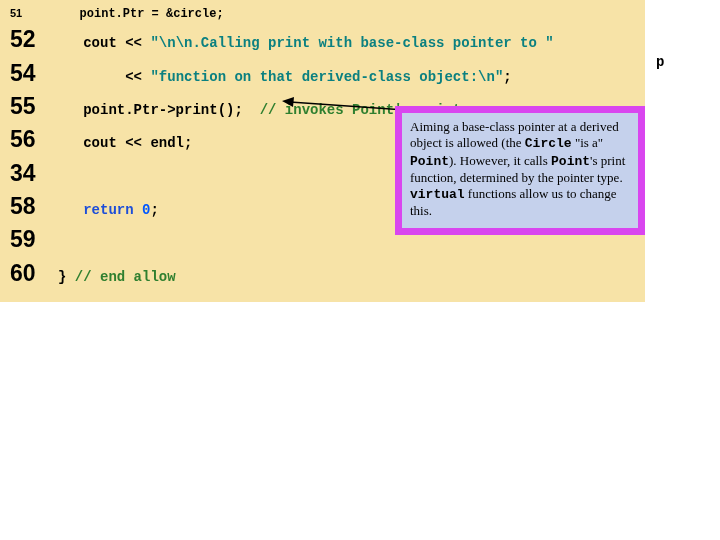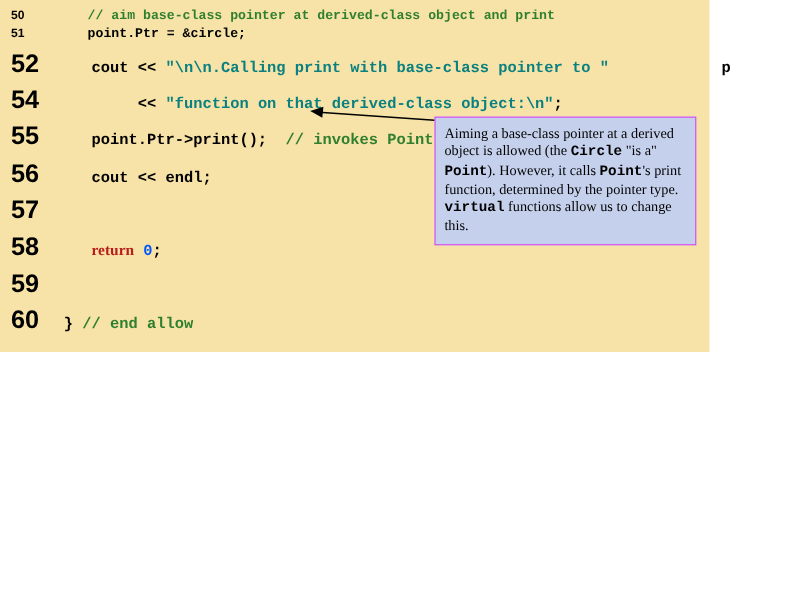--- a/index.html
+++ b/index.html
@@ -35,29 +35,29 @@
   }
   .ln.small { font-size: 11px; }
   .ln.big { font-size: 23px; }
   .code {
     font-weight: bold;
     font-size: 14px;
     color: #000;
   }
   .code.small { font-size: 12px; }
   .cmt { color: #2f7f2f; }
-  .kw { color: #b91c1c; font-family: Liberation Serif, serif; }
+  .kw { color: #1d4ed8; }
   .num { color: #0057ff; }
   .str { color: #0b8080; }
   .callout {
     position: absolute;
     left: 395px;
     top: 106px;
     width: 220px;
-    border: 1px solid #d946ef;
+    border: 7px solid #d946ef;
     background: #c5d1ec;
     padding: 6px 8px 8px 8px;
     font-family: "Times New Roman", serif;
     font-size: 13px;
     line-height: 1.25;
     font-weight: normal;
     z-index: 3;
   }
   .callout .mono {
     font-family: "Courier New", monospace;
@@ -76,24 +76,20 @@
     font-weight: bold;
     font-size: 14px;
     color: #000;
   }
 </style>
 </head>
 <body>
 
 <div class="code-area">
 
-  <div class="row">
-    <span class="ln small">50</span>
-    <span class="code small cmt">   // aim base-class pointer at derived-class object and print</span>
-  </div>
 
   <div class="row">
     <span class="ln small">51</span>
     <span class="code small">   point.Ptr = &amp;circle;</span>
   </div>
 
   <div class="row">
     <span class="ln big">52</span>
     <span class="code"><span>   cout &lt;&lt; </span><span class="str">"\n\n.Calling print with base-class pointer to "</span></span>
   </div>
@@ -108,21 +104,21 @@
     <span class="ln big">55</span>
     <span class="code"><span>   point.Ptr-&gt;print();  </span><span class="cmt">// invokes Point's print</span></span>
   </div>
 
   <div class="row">
     <span class="ln big">56</span>
     <span class="code">   cout &lt;&lt; endl;</span>
   </div>
 
   <div class="row">
-    <span class="ln big">57</span>
+    <span class="ln big">34</span>
     <span class="code"></span>
   </div>
 
   <div class="row">
     <span class="ln big">58</span>
     <span class="code"><span>   </span><span class="kw">return</span><span> </span><span class="num">0</span><span>;</span></span>
   </div>
 
   <div class="row">
     <span class="ln big">59</span>

